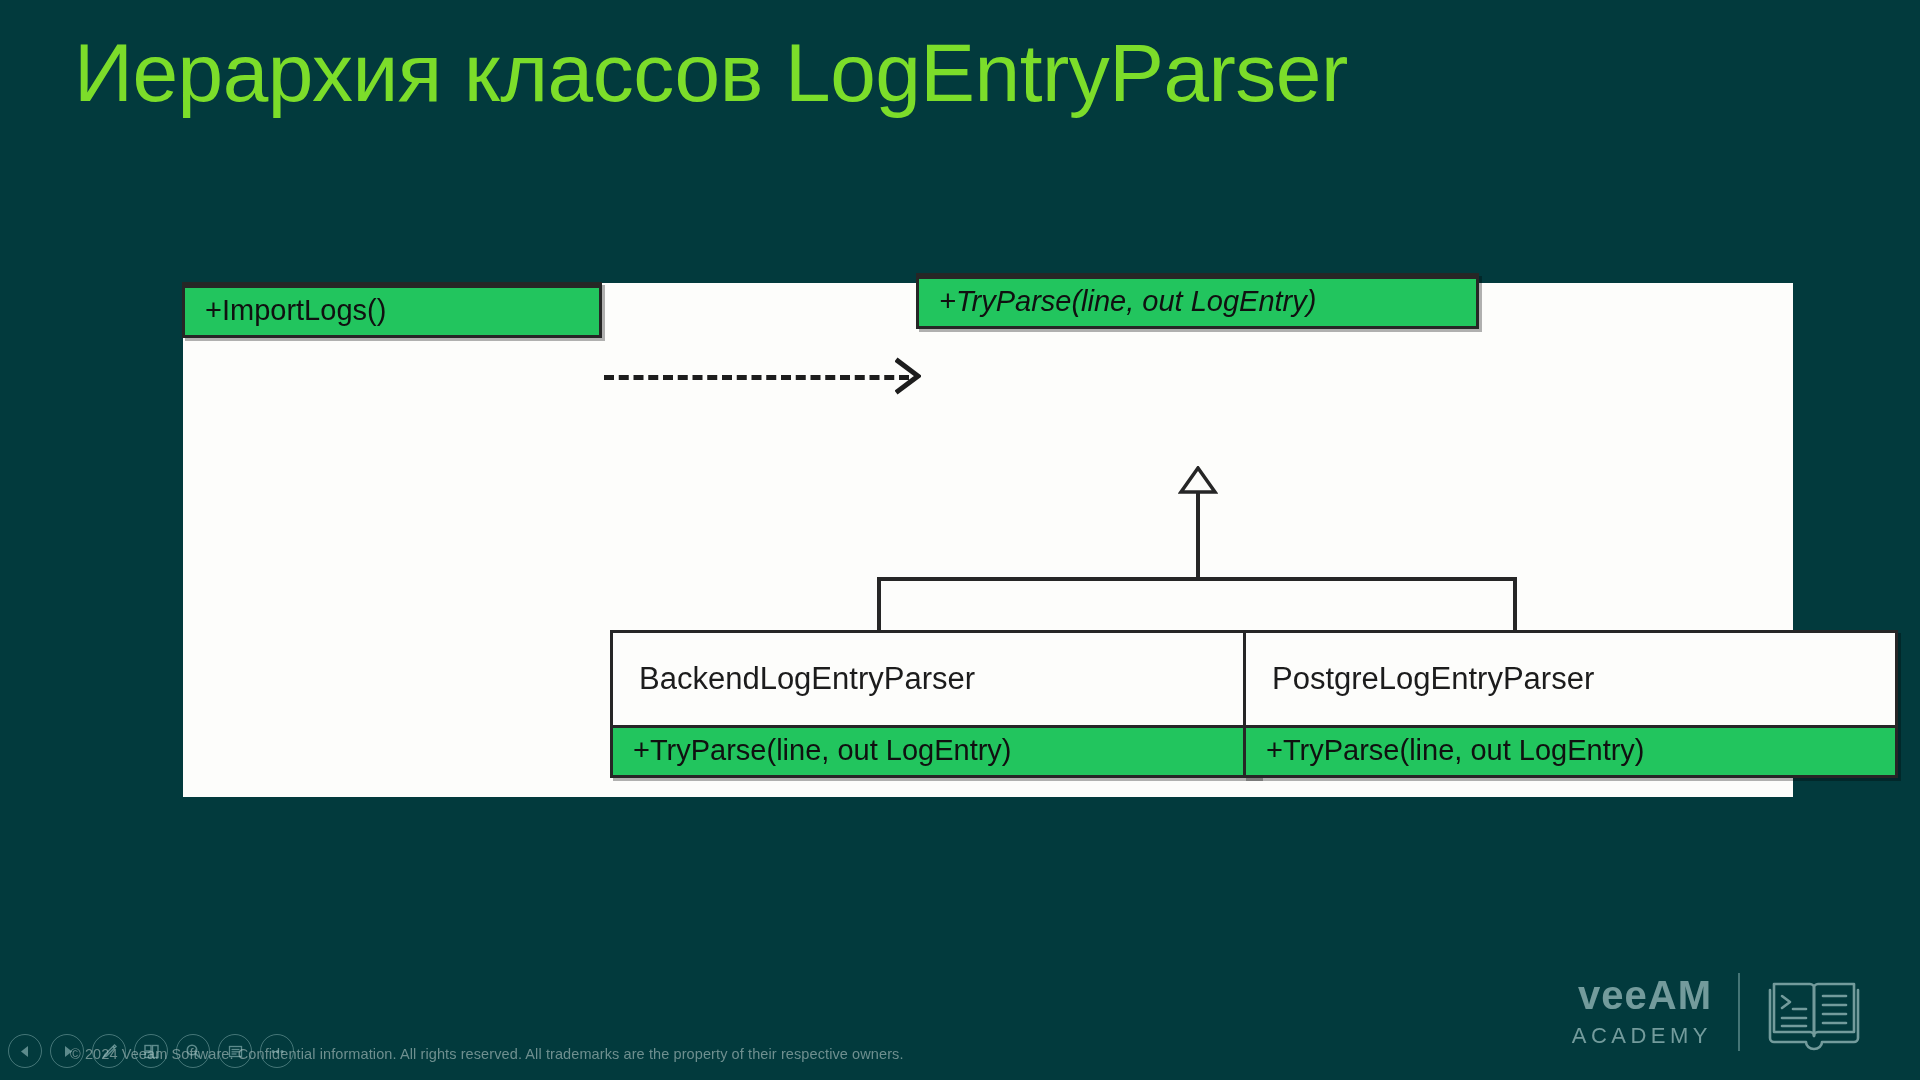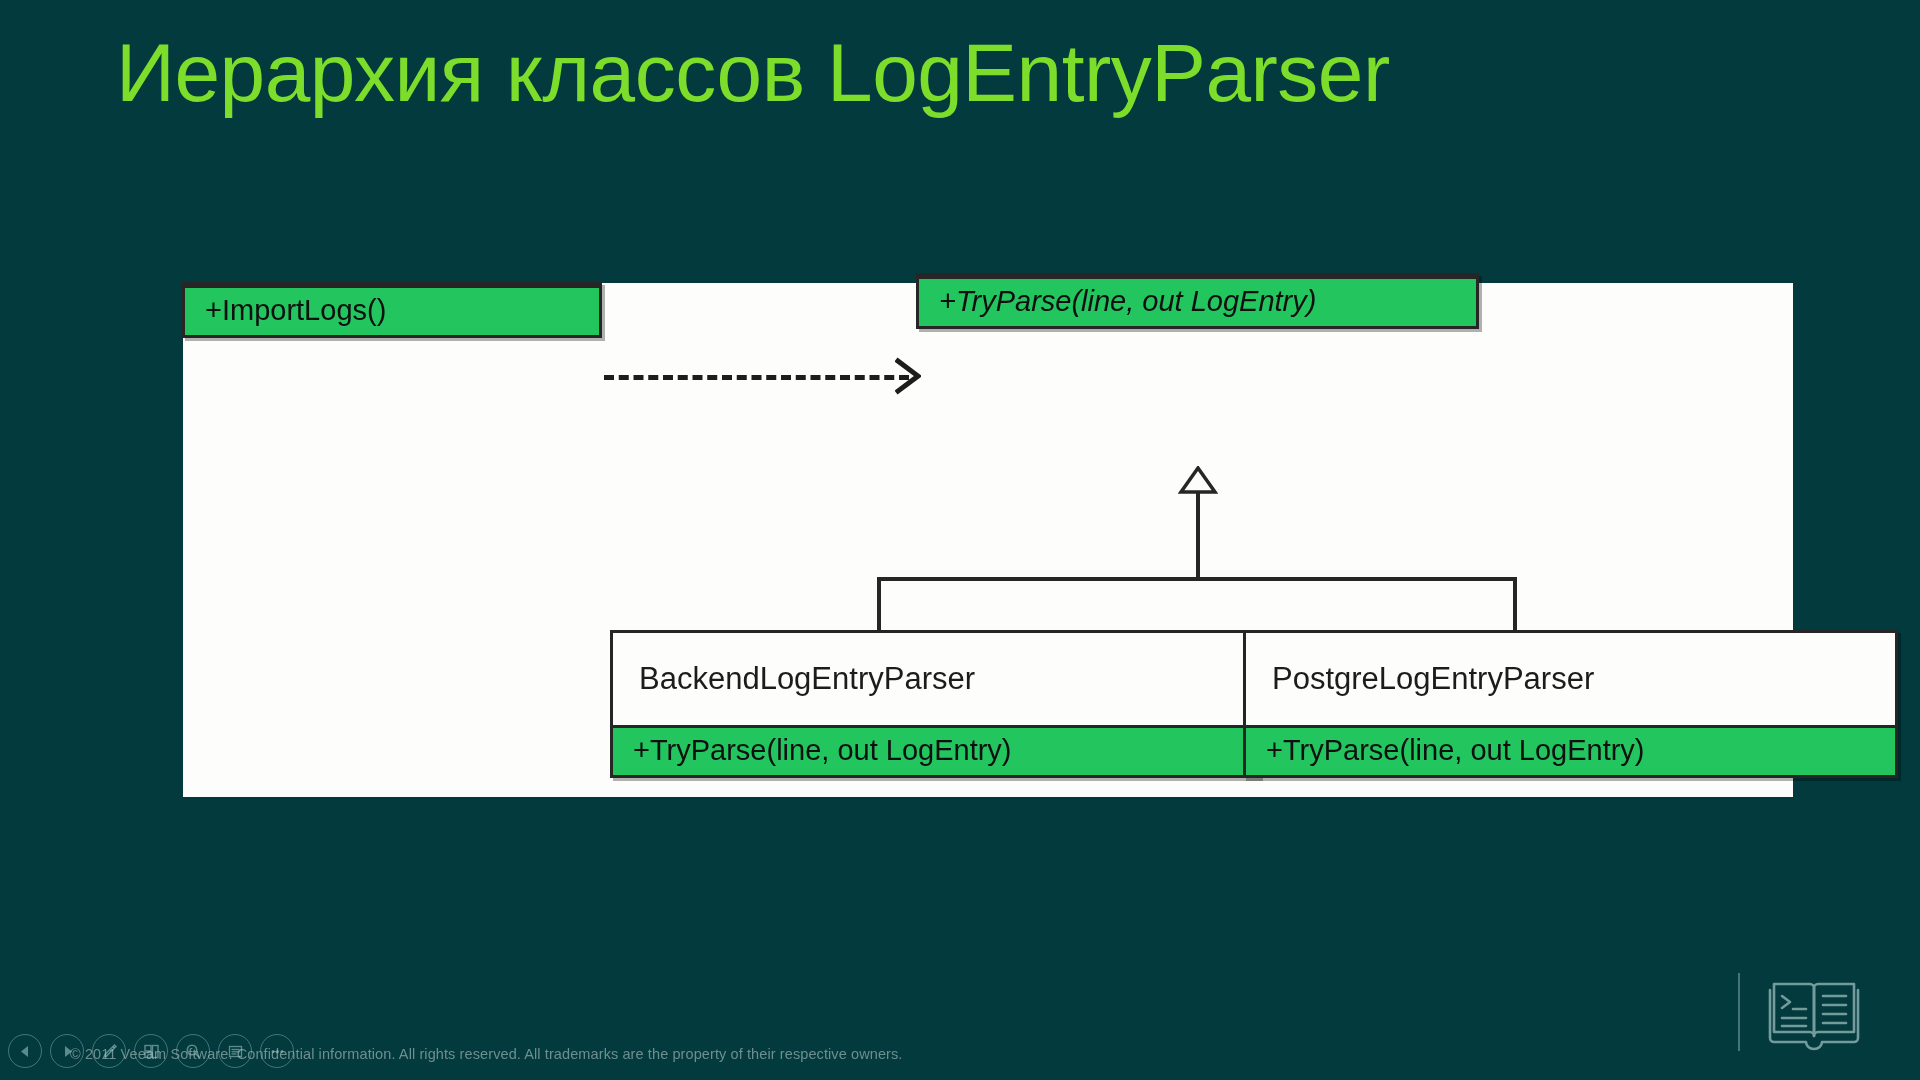--- a/index.html
+++ b/index.html
@@ -20,21 +20,20 @@
   #slide-title {
     position:absolute;
     left:74px; top:32px;
     width:1700px;
     font-size:82px;
     line-height:1.0;
     font-weight:400;
     color:#7cdd2a;
     letter-spacing:-0.5px;
     white-space:nowrap;
-    margin-left:42px;
   }
 
   
   #diagram-canvas {
     position:absolute;
     left:183px; top:283px;
     width:1610px; height:514px;
     background:#fdfdfb;
   }
 
@@ -193,39 +192,43 @@
     <div class="uml-box" id="box-postgre">
       <div class="uml-name">PostgreLogEntryParser</div>
       <div class="uml-ops">
         <div class="op">+TryParse(line, out LogEntry)</div>
       </div>
     </div>
 
   </div>
 
   <div id="brand">
+    <div id="brand-text">
+      <div id="brand-name">veeAM</div>
+      <div id="brand-sub">ACADEMY</div>
+    </div>
     <div id="brand-divider"></div>
     <svg width="96" height="80" viewBox="0 0 96 80">
       <g fill="none" stroke="#b9d7d6" stroke-width="2.6" stroke-linejoin="round" stroke-linecap="round">
         <path d="M8 12 h36 a4 4 0 0 1 4 4 v48 a4 4 0 0 0 -4 -4 H8 Z"></path>
         <path d="M88 12 H52 a4 4 0 0 0 -4 4 v48 a4 4 0 0 1 4 -4 h36 Z"></path>
         <path d="M4 18 v48 a4 4 0 0 0 4 4 h32 a8 7 0 0 0 16 0 h32 a4 4 0 0 0 4 -4 V18"></path>
         <polyline points="16,24 24,30 16,36"></polyline>
         <line x1="27" y1="37" x2="40" y2="37"></line>
         <line x1="16" y1="46" x2="40" y2="46"></line>
         <line x1="16" y1="54" x2="40" y2="54"></line>
         <line x1="57" y1="24" x2="80" y2="24"></line>
         <line x1="57" y1="33" x2="80" y2="33"></line>
         <line x1="57" y1="42" x2="80" y2="42"></line>
         <line x1="57" y1="51" x2="80" y2="51"></line>
       </g>
     </svg>
   </div>
 
-  <div id="copyright">© 2011 Veeam Software. Confidential information. All rights reserved. All trademarks are the property of their respective owners.</div>
+  <div id="copyright">© 2024 Veeam Software. Confidential information. All rights reserved. All trademarks are the property of their respective owners.</div>
 
   <div id="ctrl-bar">
 
     <div class="ctrl-btn">
       <svg width="15" height="15" viewBox="0 0 15 15">
           <polygon points="10,2 10,13 3,7.5" fill="currentColor"></polygon>
         </svg>
     </div>
 
     <div class="ctrl-btn">

